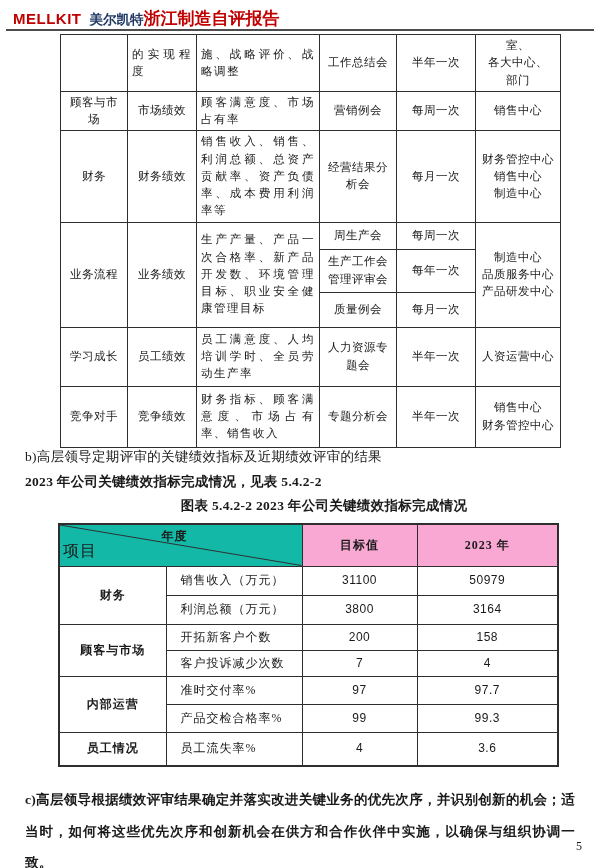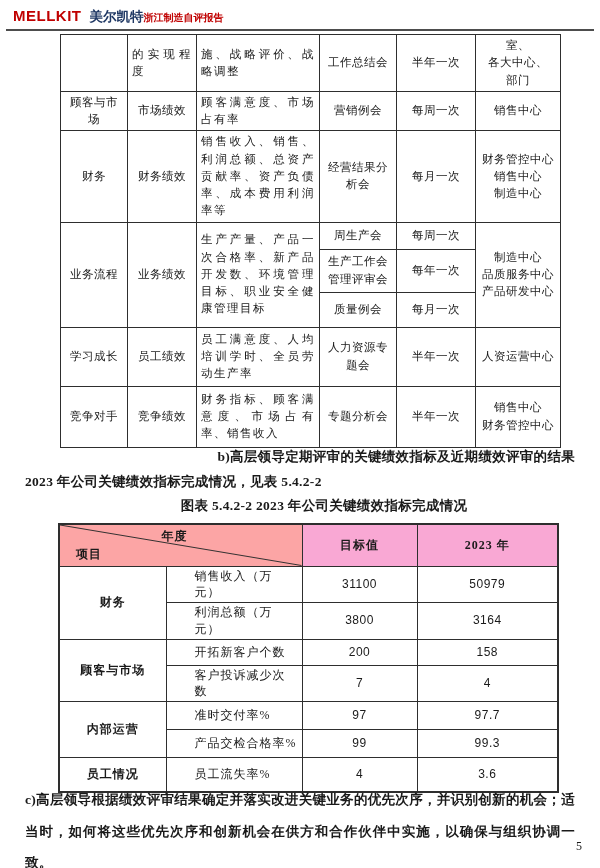--- a/index.html
+++ b/index.html
@@ -5,50 +5,50 @@
   html,body{margin:0;padding:0;background:#888;}
   .page{
     position:relative;width:600px;height:868px;background:#ffffff;
     font-family:"Liberation Serif","DejaVu Serif",serif;color:#1a1a1a;
     overflow:hidden;margin:0 auto;
   }
   
   .doc-header{position:absolute;top:7px;left:13px;white-space:nowrap;}
   .brand{font-family:"Liberation Sans","DejaVu Sans",sans-serif;font-weight:bold;font-size:15px;color:#C00000;letter-spacing:0.5px;}
   .title-navy{font-weight:bold;font-size:13.5px;color:#1F3864;margin-left:4px;margin-top:20px;}
-  .title-red{font-weight:bold;font-size:10px;color:#C00000;}
+  .title-red{font-weight:bold;font-size:17px;color:#C00000;}
   .header-rule{position:absolute;top:29px;left:6px;right:6px;height:2px;background:#4d4d4d;}
   
   table{border-collapse:collapse;table-layout:fixed;border-radius:29px;}
   .t1{position:absolute;top:34px;left:60px;width:500px;}
   .t1 td{
     border:1px solid #2e2e2e;padding:2px 4px;text-align:center;vertical-align:middle;
     font-size:11.5px;line-height:1.5;white-space:pre-line;letter-spacing:0.5px;
   }
   .t1 td.l{text-align:justify;letter-spacing:1.5px;}
   
   .sec{position:absolute;left:25px;right:25px;font-size:13.5px;letter-spacing:0.3px;}
-  .b-head{top:448px;font-weight:bold;text-align:right;}
+  .b-head{top:448px;font-weight:normal;}
   .b-line{top:473px;font-weight:bold;}
   .caption{position:absolute;top:497px;left:0;right:0;text-align:center;font-weight:bold;font-size:13.5px;letter-spacing:0.3px;padding-left:48px;}
   .c-par{top:784px;font-weight:bold;line-height:2.35;text-align:justify;}
   
   .t2{position:absolute;top:523px;left:58px;width:499px;border:2px solid #2e2e2e;}
   .t2 td{
     border:1px solid #2e2e2e;padding:1px 4px;text-align:center;vertical-align:middle;
     font-size:12px;line-height:1.4;letter-spacing:1px;
   }
   .t2 td.hdrcell{background:#f9a8d4;font-weight:bold;}
   .t2 td.grp{font-weight:bold;}
-  .t2 td.ind{text-align:left;padding-left:28px;}
+  .t2 td.ind{text-align:left;padding-left:14px;}
   .t2 td.num{font-family:"Liberation Sans","DejaVu Sans",sans-serif;letter-spacing:0.5px;font-size:12px;}
-  .diagcell{position:relative;background:#fca5a5;padding:0 !important;}
+  .diagcell{position:relative;background:#14b8a6;padding:0 !important;}
   .diag-svg{position:absolute;top:0;left:0;width:100%;height:100%;}
   .diag-top{position:absolute;top:3px;left:42%;font-weight:bold;font-size:12px;letter-spacing:1px;}
-  .diag-bottom{position:absolute;bottom:3px;left:16px;font-weight:bold;font-size:12px;letter-spacing:1px;}
+  .diag-bottom{position:absolute;bottom:3px;left:3px;font-weight:normal;font-size:16px;letter-spacing:1px;}
   
   .page-num{position:absolute;top:839px;right:18px;font-size:12px;}
 </style>
 </head>
 <body>
 
 <div class="page">
 
   <div class="doc-header">
     <span class="brand">MELLKIT</span>

